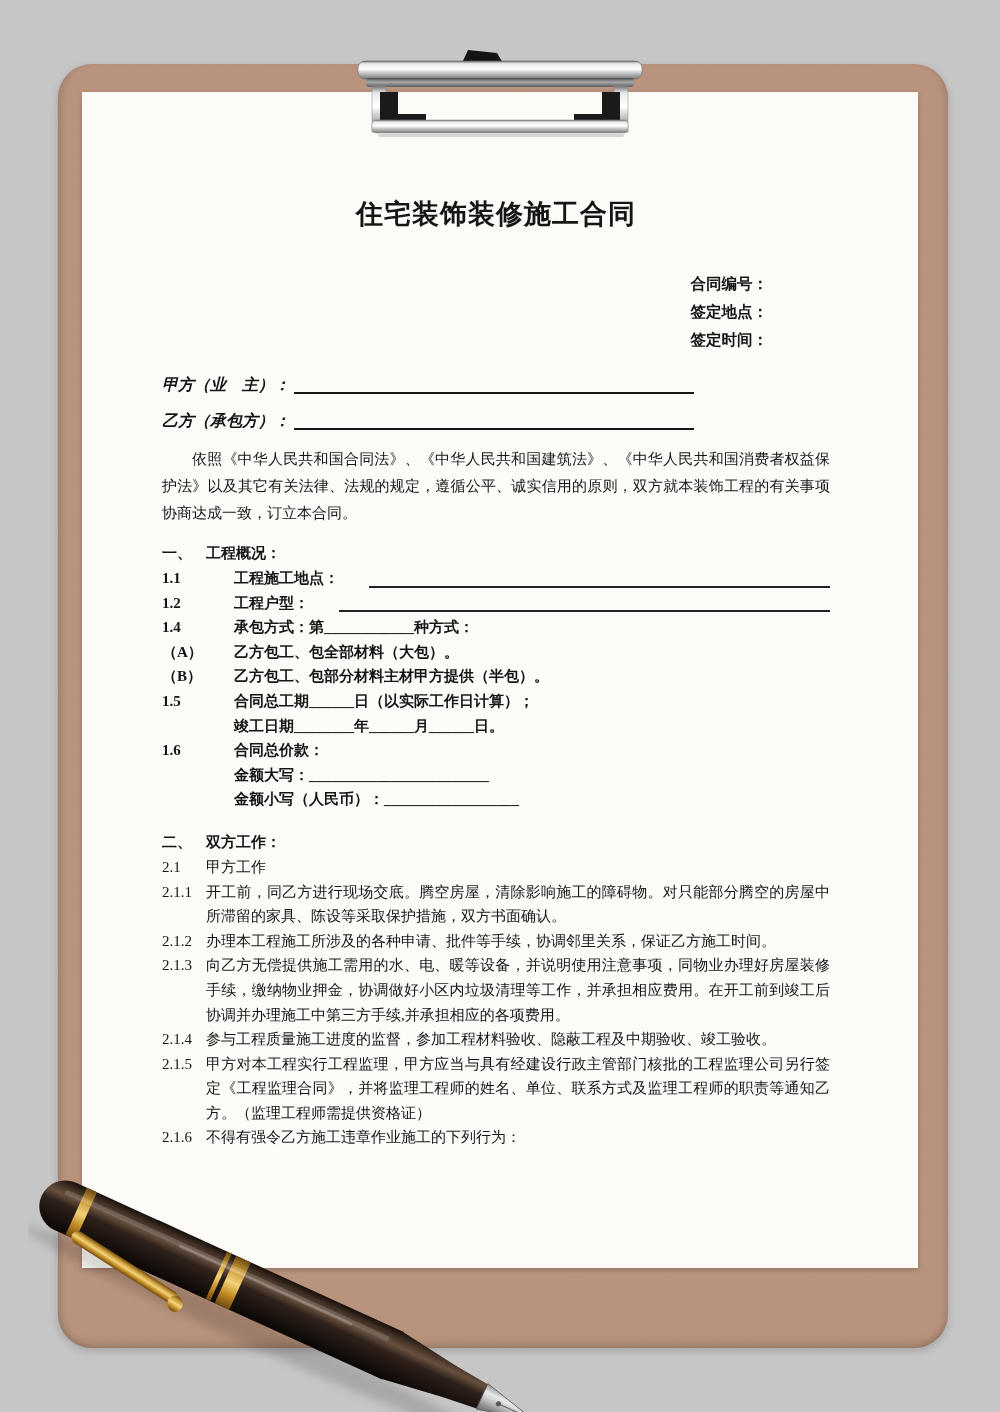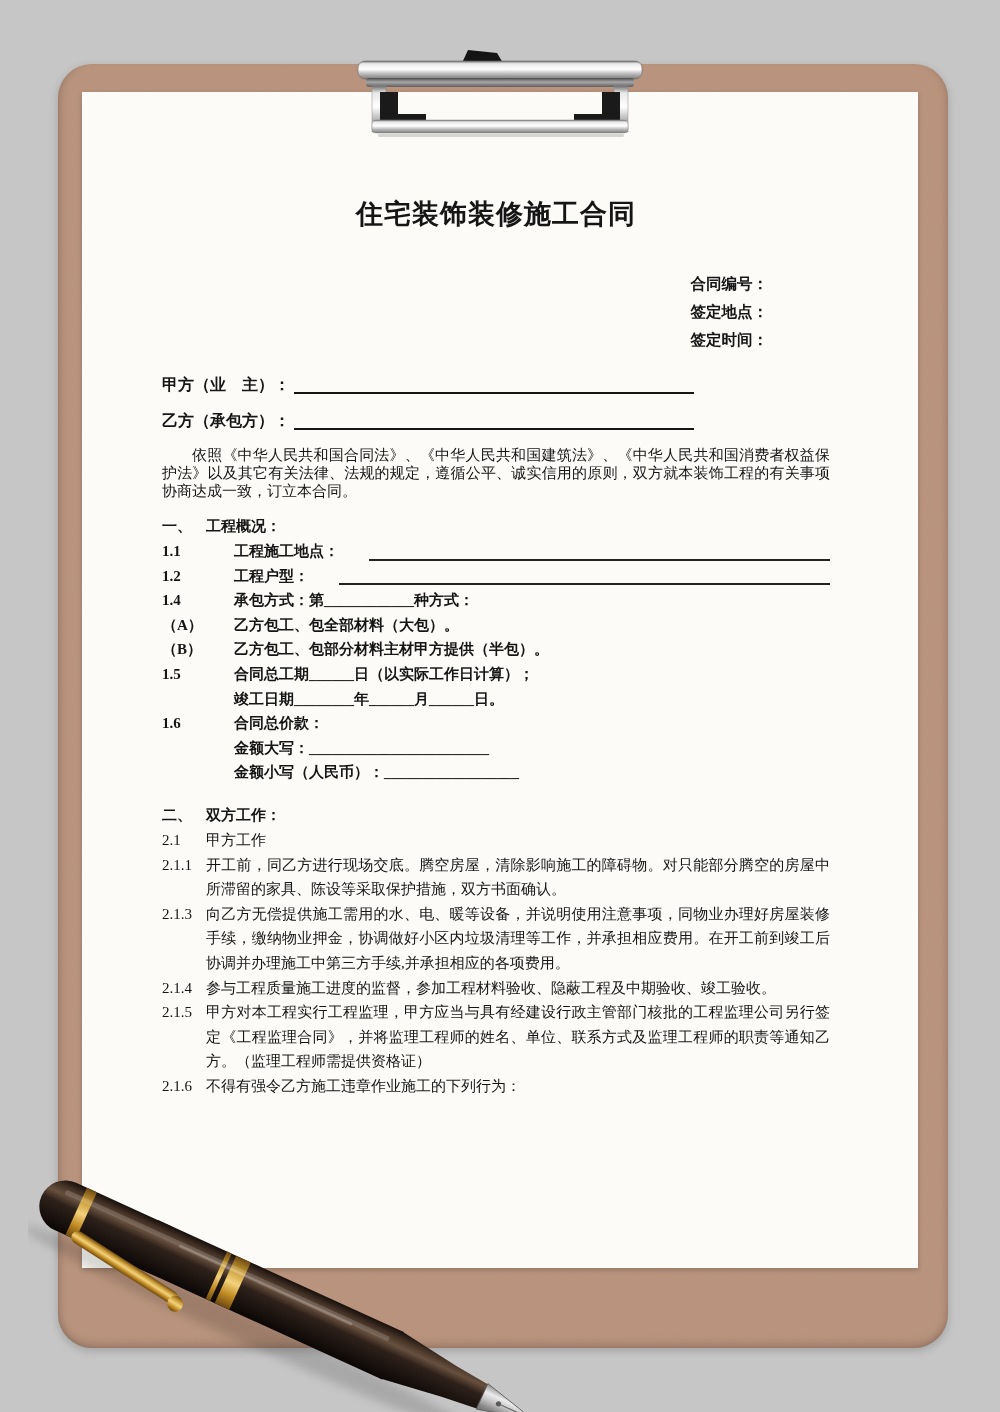--- a/index.html
+++ b/index.html
@@ -16,24 +16,24 @@
          box-shadow:0 2px 5px rgba(0,0,0,.2);}
   .content{position:absolute;left:0;top:0;right:0;bottom:0;padding:0 88px 0 80px;font-size:15px;}
 
   .title{margin-top:104px;text-align:center;font-size:27px;font-weight:bold;letter-spacing:1px;
          font-family:"Liberation Sans","DejaVu Sans",sans-serif;}
 
   .meta{margin-top:38px;margin-left:auto;width:-moz-fit-content;width:fit-content;margin-right:62px;
         font-weight:bold;font-size:15.5px;line-height:28px;}
 
   .party{margin-top:20px;}
-  .party-row{display:flex;margin-bottom:14px;font-weight:bold;font-size:16px;line-height:22px;}
+  .party-row{display:flex;margin-bottom:14px;font-weight:bold;font-size:16px;line-height:22px;font-style:italic;}
   .party-row .ul{width:400px;border-bottom:2px solid #161616;align-self:flex-end;margin:0 0 2px 4px;height:14px;}
 
-  .preamble{margin-top:6px;line-height:18px;text-align:justify;text-indent:2em;}
+  .preamble{margin-top:6px;line-height:27px;text-align:justify;text-indent:2em;}
 
   .sec{margin-top:14px;}
   .sec2{margin-top:18px;}
   .sec-head{display:flex;font-weight:bold;line-height:25px;}
   .row{display:flex;line-height:24.6px;}
   .num{flex:0 0 44px;}
   .body{flex:1;text-align:justify;}
   .lbl{flex:0 0 auto;}
   .bold{font-weight:bold;gap:28px;}
   .fill{flex:1;border-bottom:2px solid #222;align-self:flex-end;margin:0 0 3px 2px;height:12px;}
@@ -136,20 +136,24 @@
           <span class="num">二、</span>
           <span>双方工作：</span>
         </div>
         <div class="row">
           <span class="num">2.1</span>
           <span class="body">甲方工作</span>
         </div>
         <div class="row">
           <span class="num">2.1.1</span>
           <span class="body">开工前，同乙方进行现场交底。腾空房屋，清除影响施工的障碍物。对只能部分腾空的房屋中所滞留的家具、陈设等采取保护措施，双方书面确认。</span>
+        </div>
+        <div class="row">
+          <span class="num">2.1.2</span>
+          <span class="body">办理本工程施工所涉及的各种申请、批件等手续，协调邻里关系，保证乙方施工时间。</span>
         </div>
         <div class="row">
           <span class="num">2.1.3</span>
           <span class="body">向乙方无偿提供施工需用的水、电、暖等设备，并说明使用注意事项，同物业办理好房屋装修手续，缴纳物业押金，协调做好小区内垃圾清理等工作，并承担相应费用。在开工前到竣工后协调并办理施工中第三方手续,并承担相应的各项费用。</span>
         </div>
         <div class="row">
           <span class="num">2.1.4</span>
           <span class="body">参与工程质量施工进度的监督，参加工程材料验收、隐蔽工程及中期验收、竣工验收。</span>
         </div>
         <div class="row">

